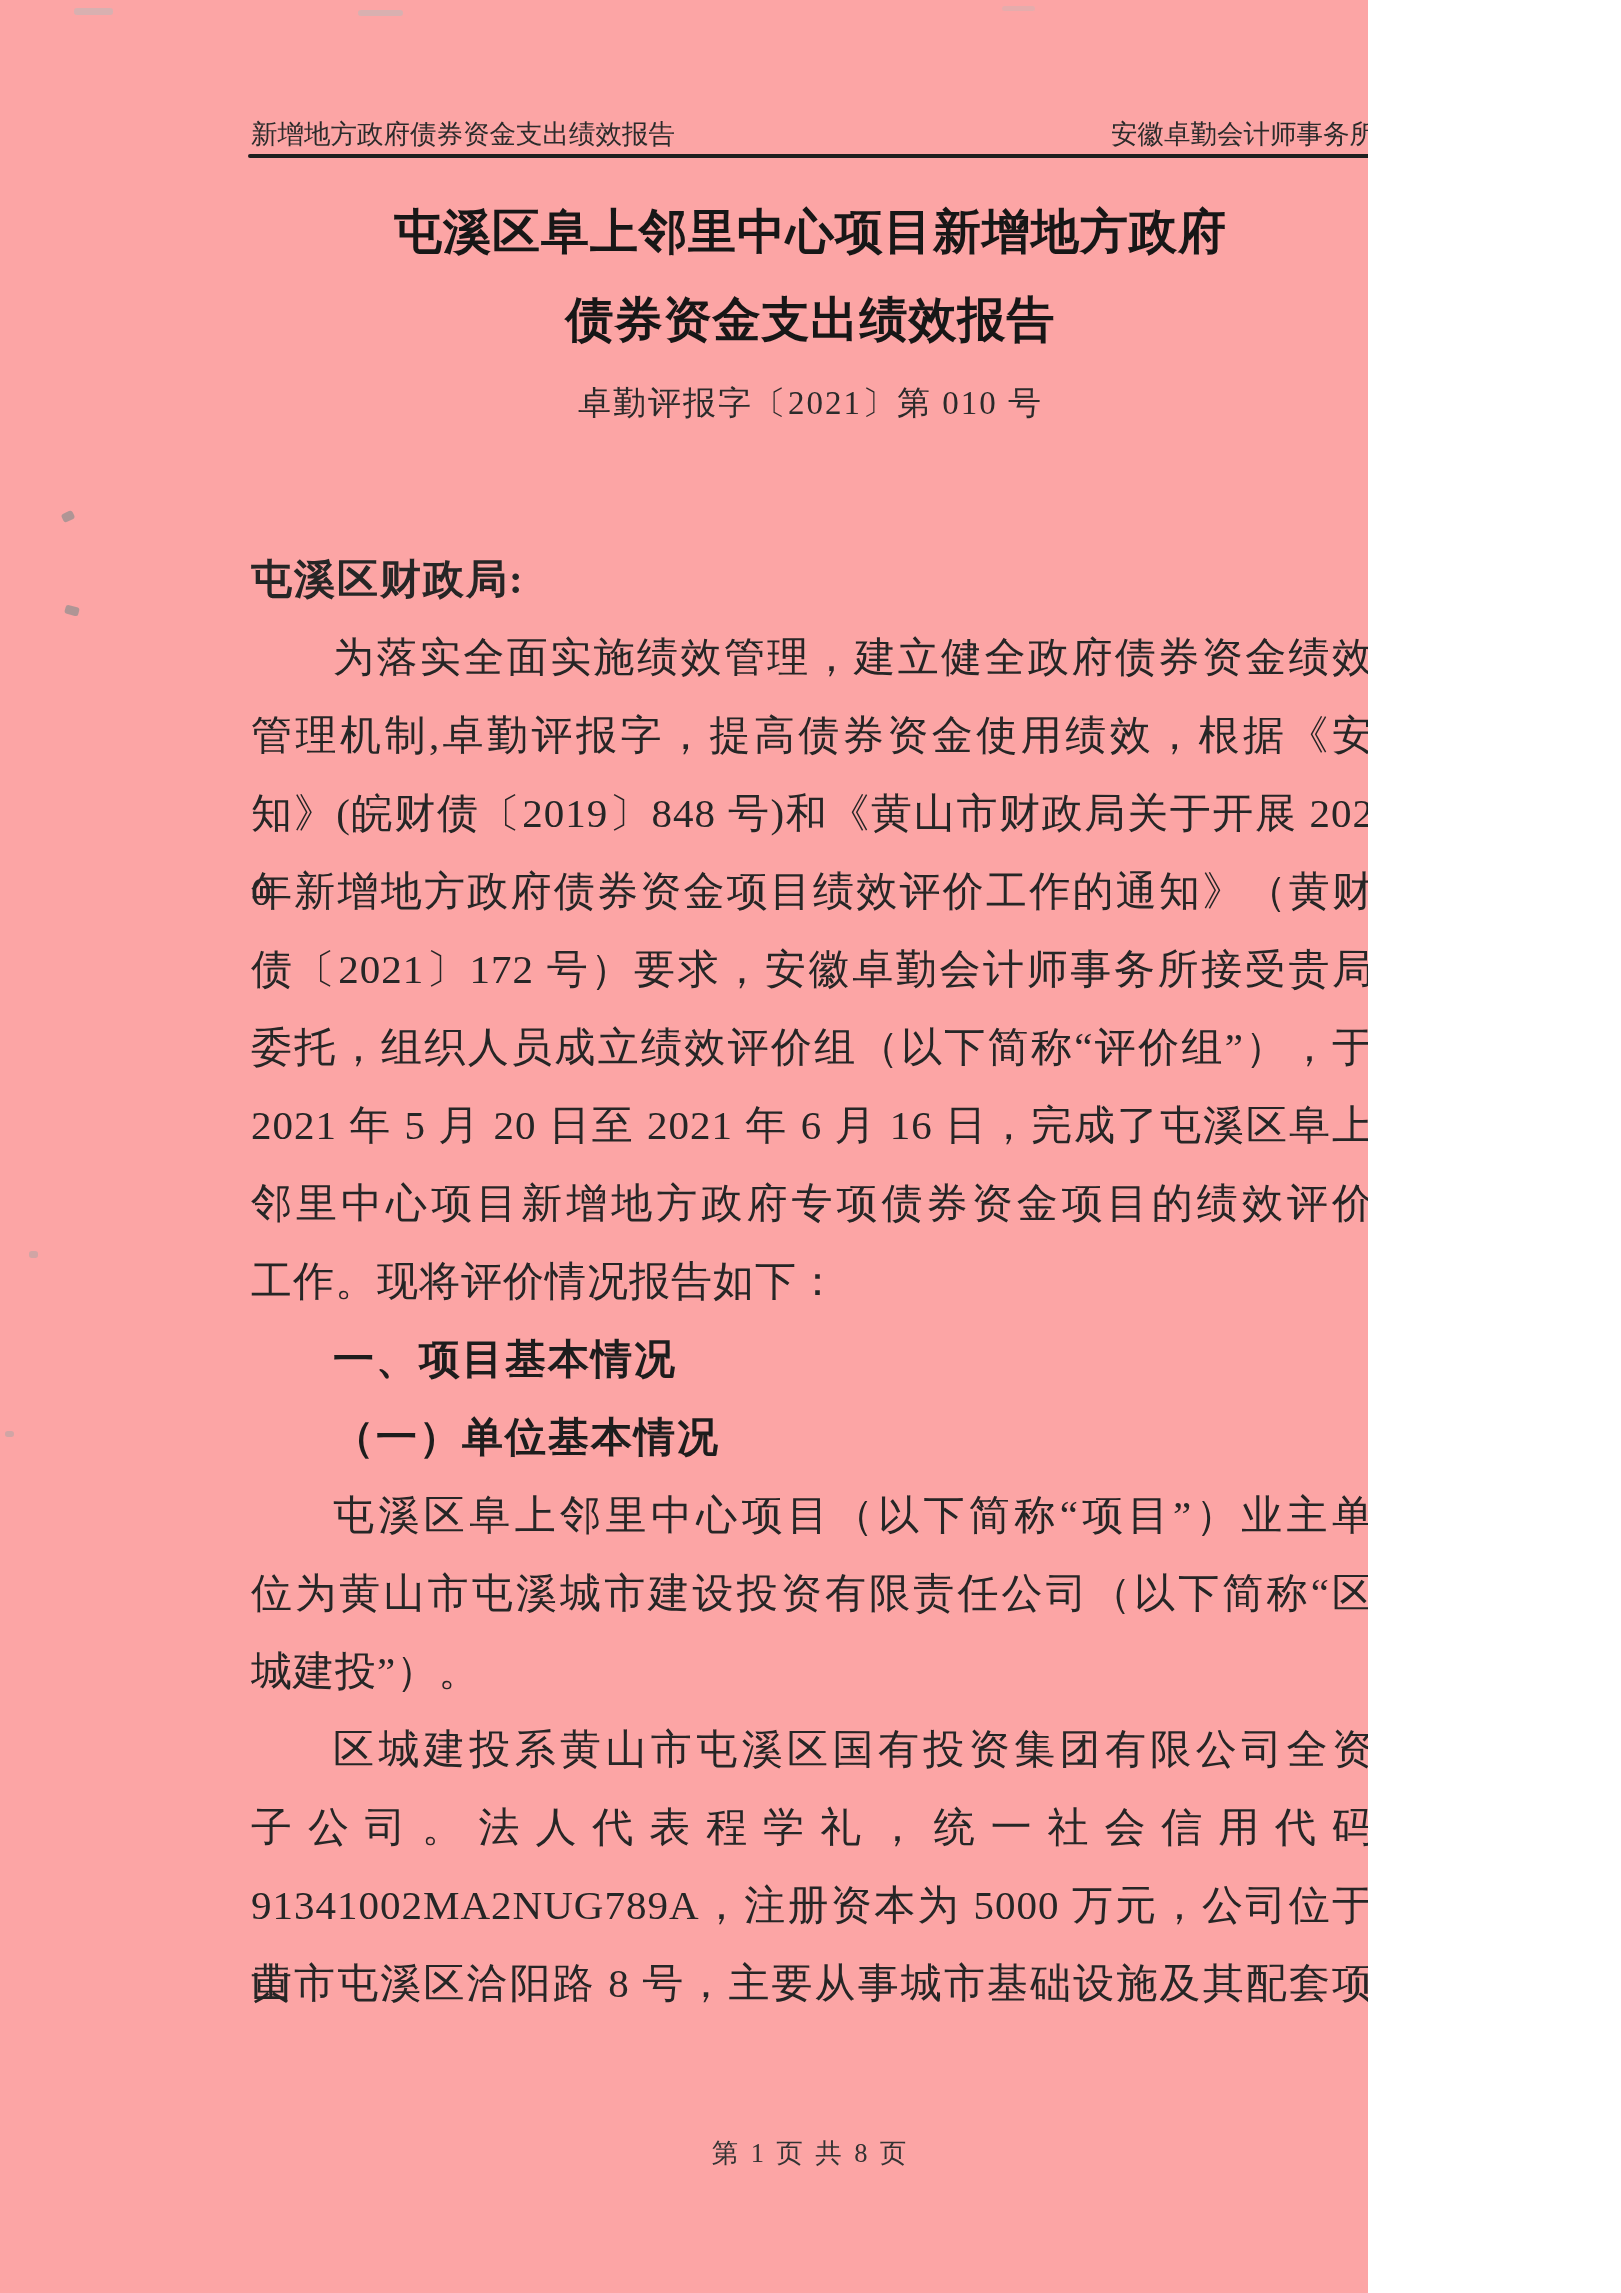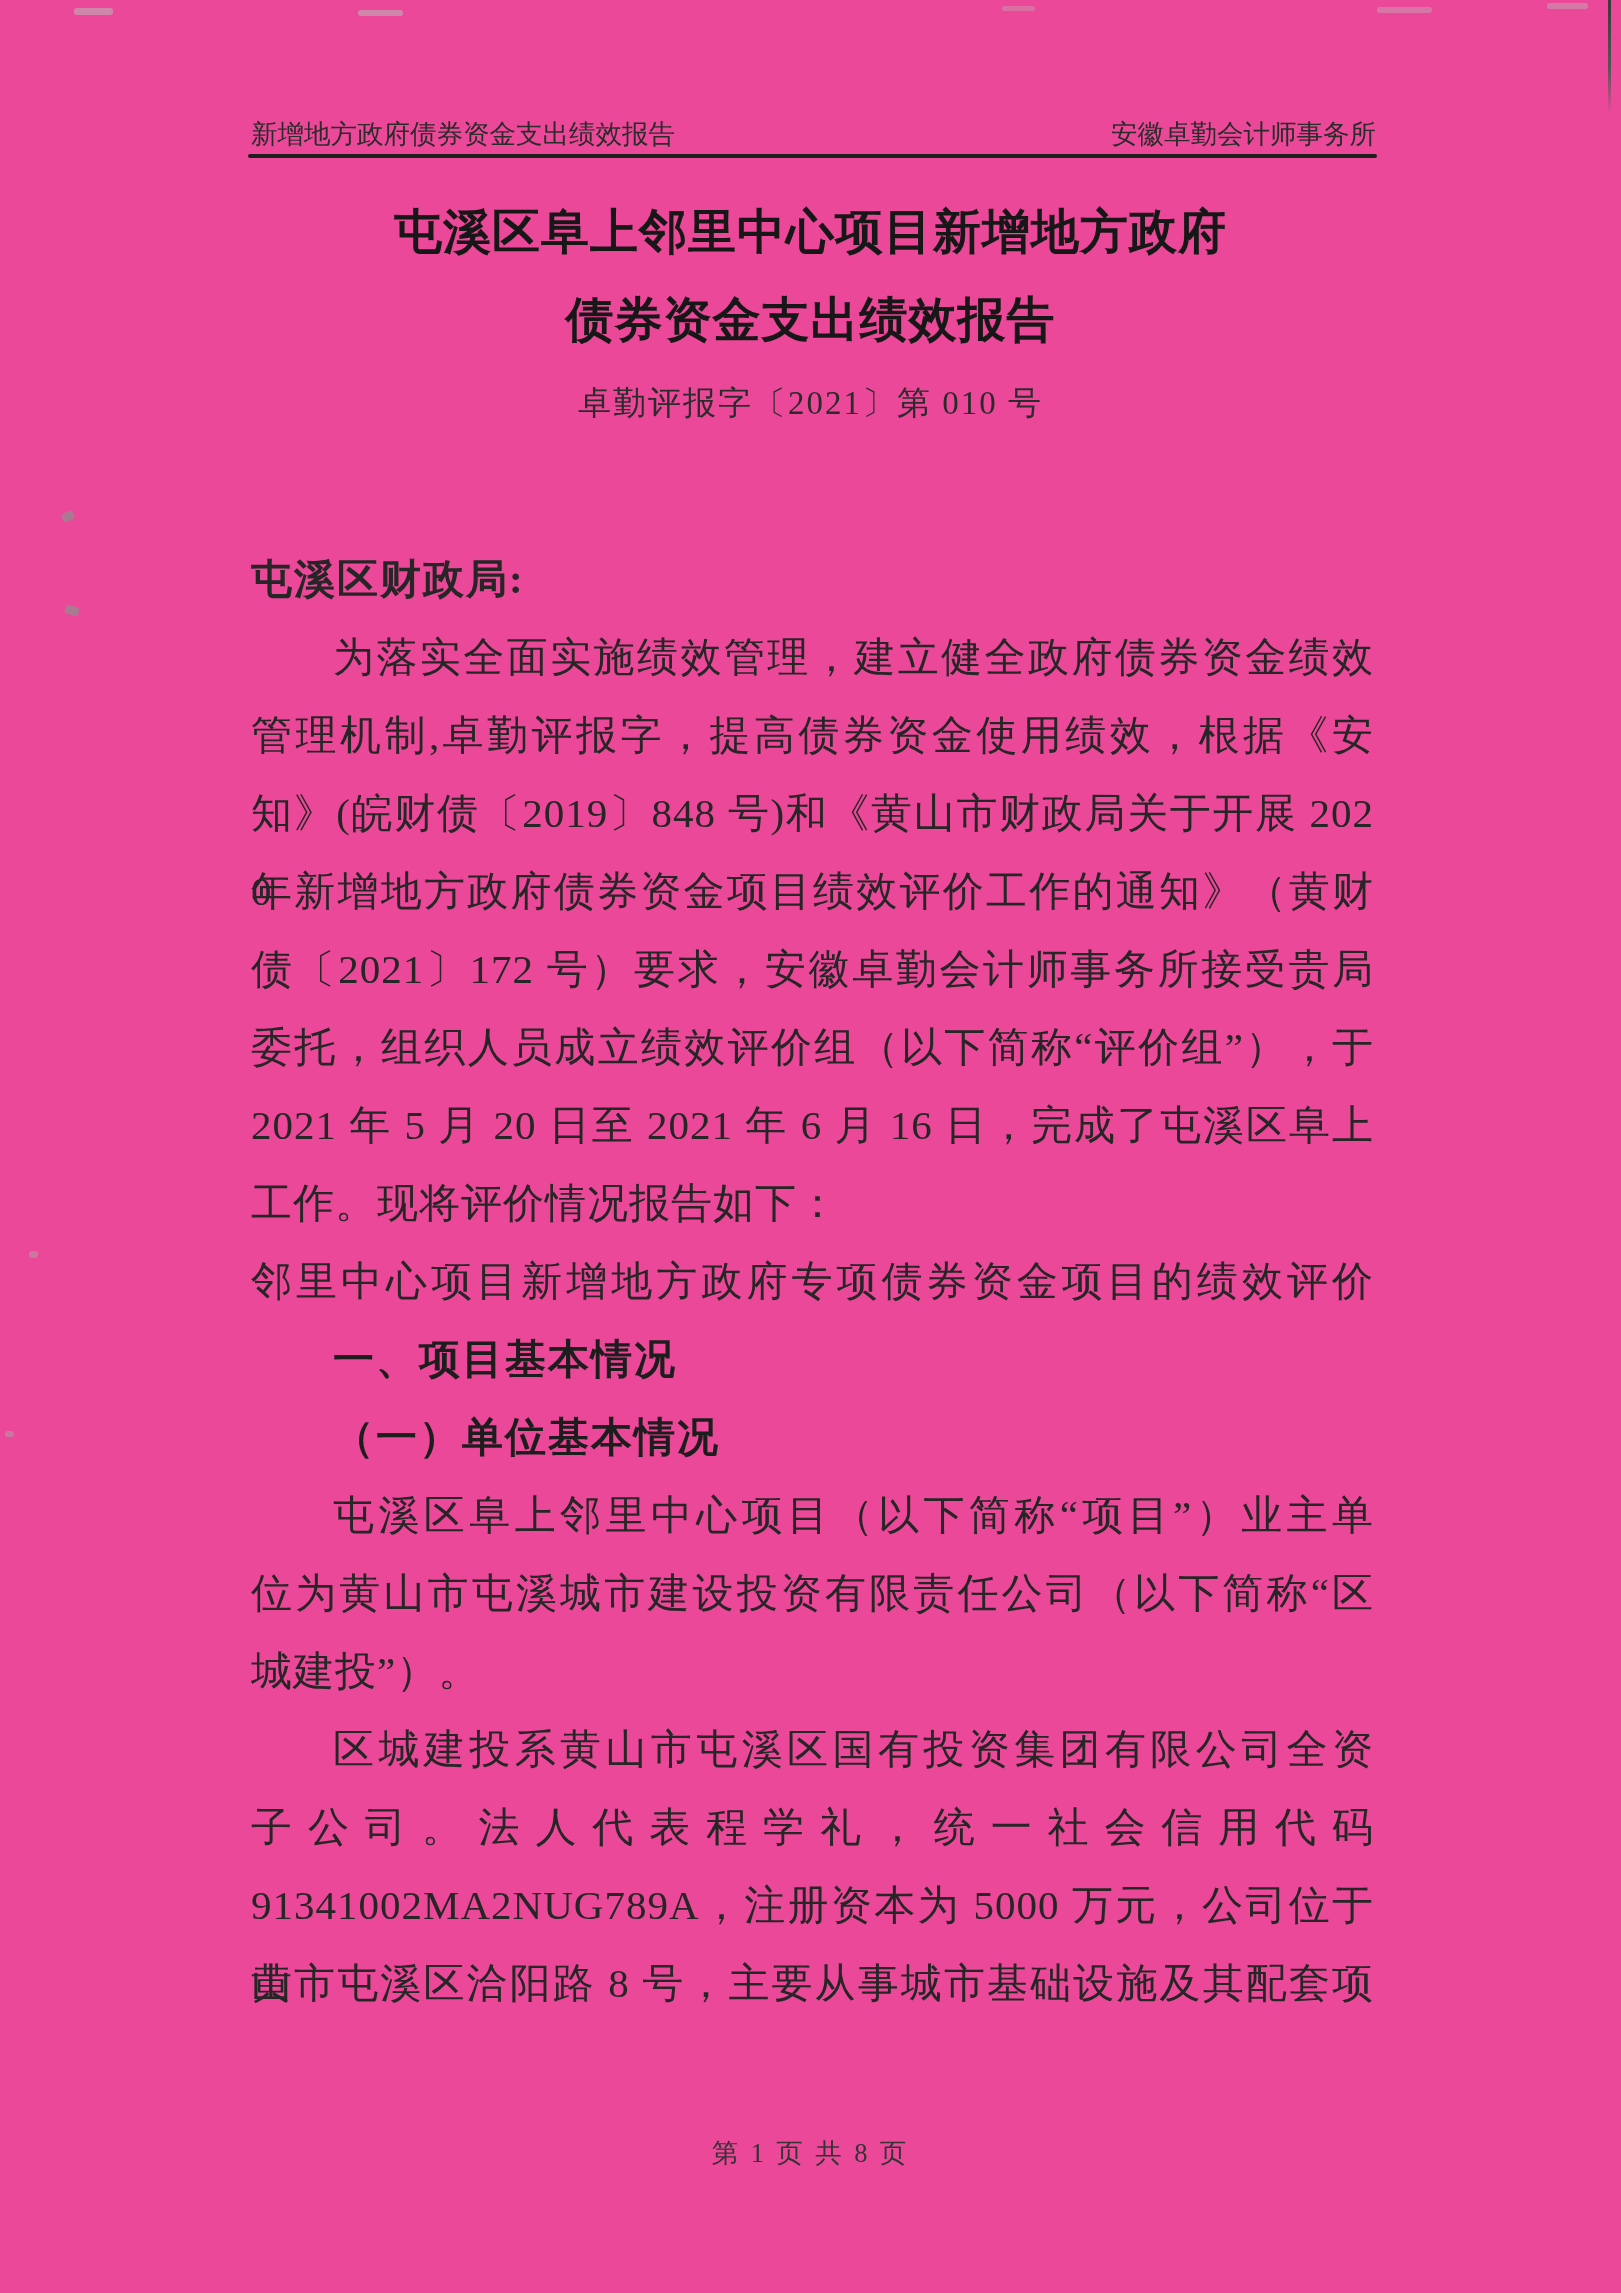--- a/index.html
+++ b/index.html
@@ -1,19 +1,19 @@
 <!DOCTYPE html>
 <html><head>
 <meta charset="utf-8">
 <style>
   html,body{margin:0;padding:0;background:#ffffff;}
   .page{
     position:relative;
-    width:1621px;height:2294px;
-    background:#ec4899;
+    width:1368px;height:2294px;
+    background:#fca5a5;
     overflow:hidden;
     font-family:"Liberation Serif","DejaVu Serif",serif;
     color:#262626;
   }
   
   .header{
     position:absolute;left:251px;top:118px;width:1125px;
     display:flex;justify-content:space-between;align-items:flex-end;
     font-size:26.5px;line-height:33px;color:#2b2b2b;
   }
@@ -103,22 +103,22 @@
 
   <div class="body-block">
     <div class="ln salutation">屯溪区财政局:</div>
     <div class="ln indent flush">为落实全面实施绩效管理，建立健全政府债券资金绩效</div>
     <div class="ln flush">管理机制,卓勤评报字，提高债券资金使用绩效，根据《安</div>
     <div class="ln flush">知》(皖财债〔2019〕848 号)和《黄山市财政局关于开展 2020</div>
     <div class="ln flush">年新增地方政府债券资金项目绩效评价工作的通知》（黄财</div>
     <div class="ln flush">债〔2021〕172 号）要求，安徽卓勤会计师事务所接受贵局</div>
     <div class="ln flush">委托，组织人员成立绩效评价组（以下简称“评价组”），于</div>
     <div class="ln flush">2021 年 5 月 20 日至 2021 年 6 月 16 日，完成了屯溪区阜上</div>
+    <div class="ln flush">邻里中心项目新增地方政府专项债券资金项目的绩效评价</div>
     <div class="ln">工作。现将评价情况报告如下：</div>
-    <div class="ln flush">邻里中心项目新增地方政府专项债券资金项目的绩效评价</div>
     <div class="ln h-sans indent">一、项目基本情况</div>
     <div class="ln h-serif indent">（一）单位基本情况</div>
     <div class="ln indent flush">屯溪区阜上邻里中心项目（以下简称“项目”）业主单</div>
     <div class="ln flush">位为黄山市屯溪城市建设投资有限责任公司（以下简称“区</div>
     <div class="ln">城建投”）。</div>
     <div class="ln indent flush">区城建投系黄山市屯溪区国有投资集团有限公司全资</div>
     <div class="ln flush">子公司。法人代表程学礼，统一社会信用代码</div>
     <div class="ln flush">91341002MA2NUG789A，注册资本为 5000 万元，公司位于黄</div>
     <div class="ln flush">山市屯溪区洽阳路 8 号，主要从事城市基础设施及其配套项</div>
   </div>

